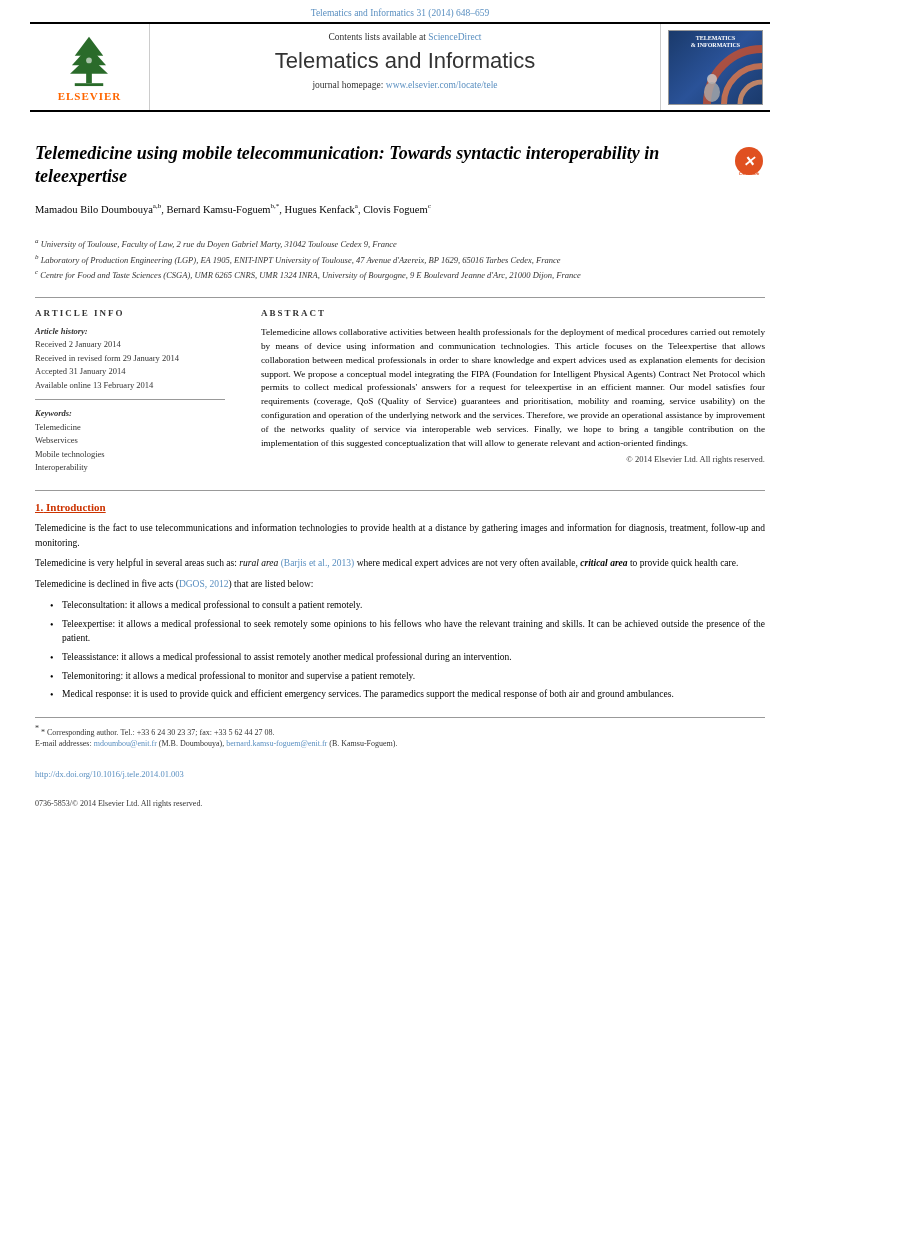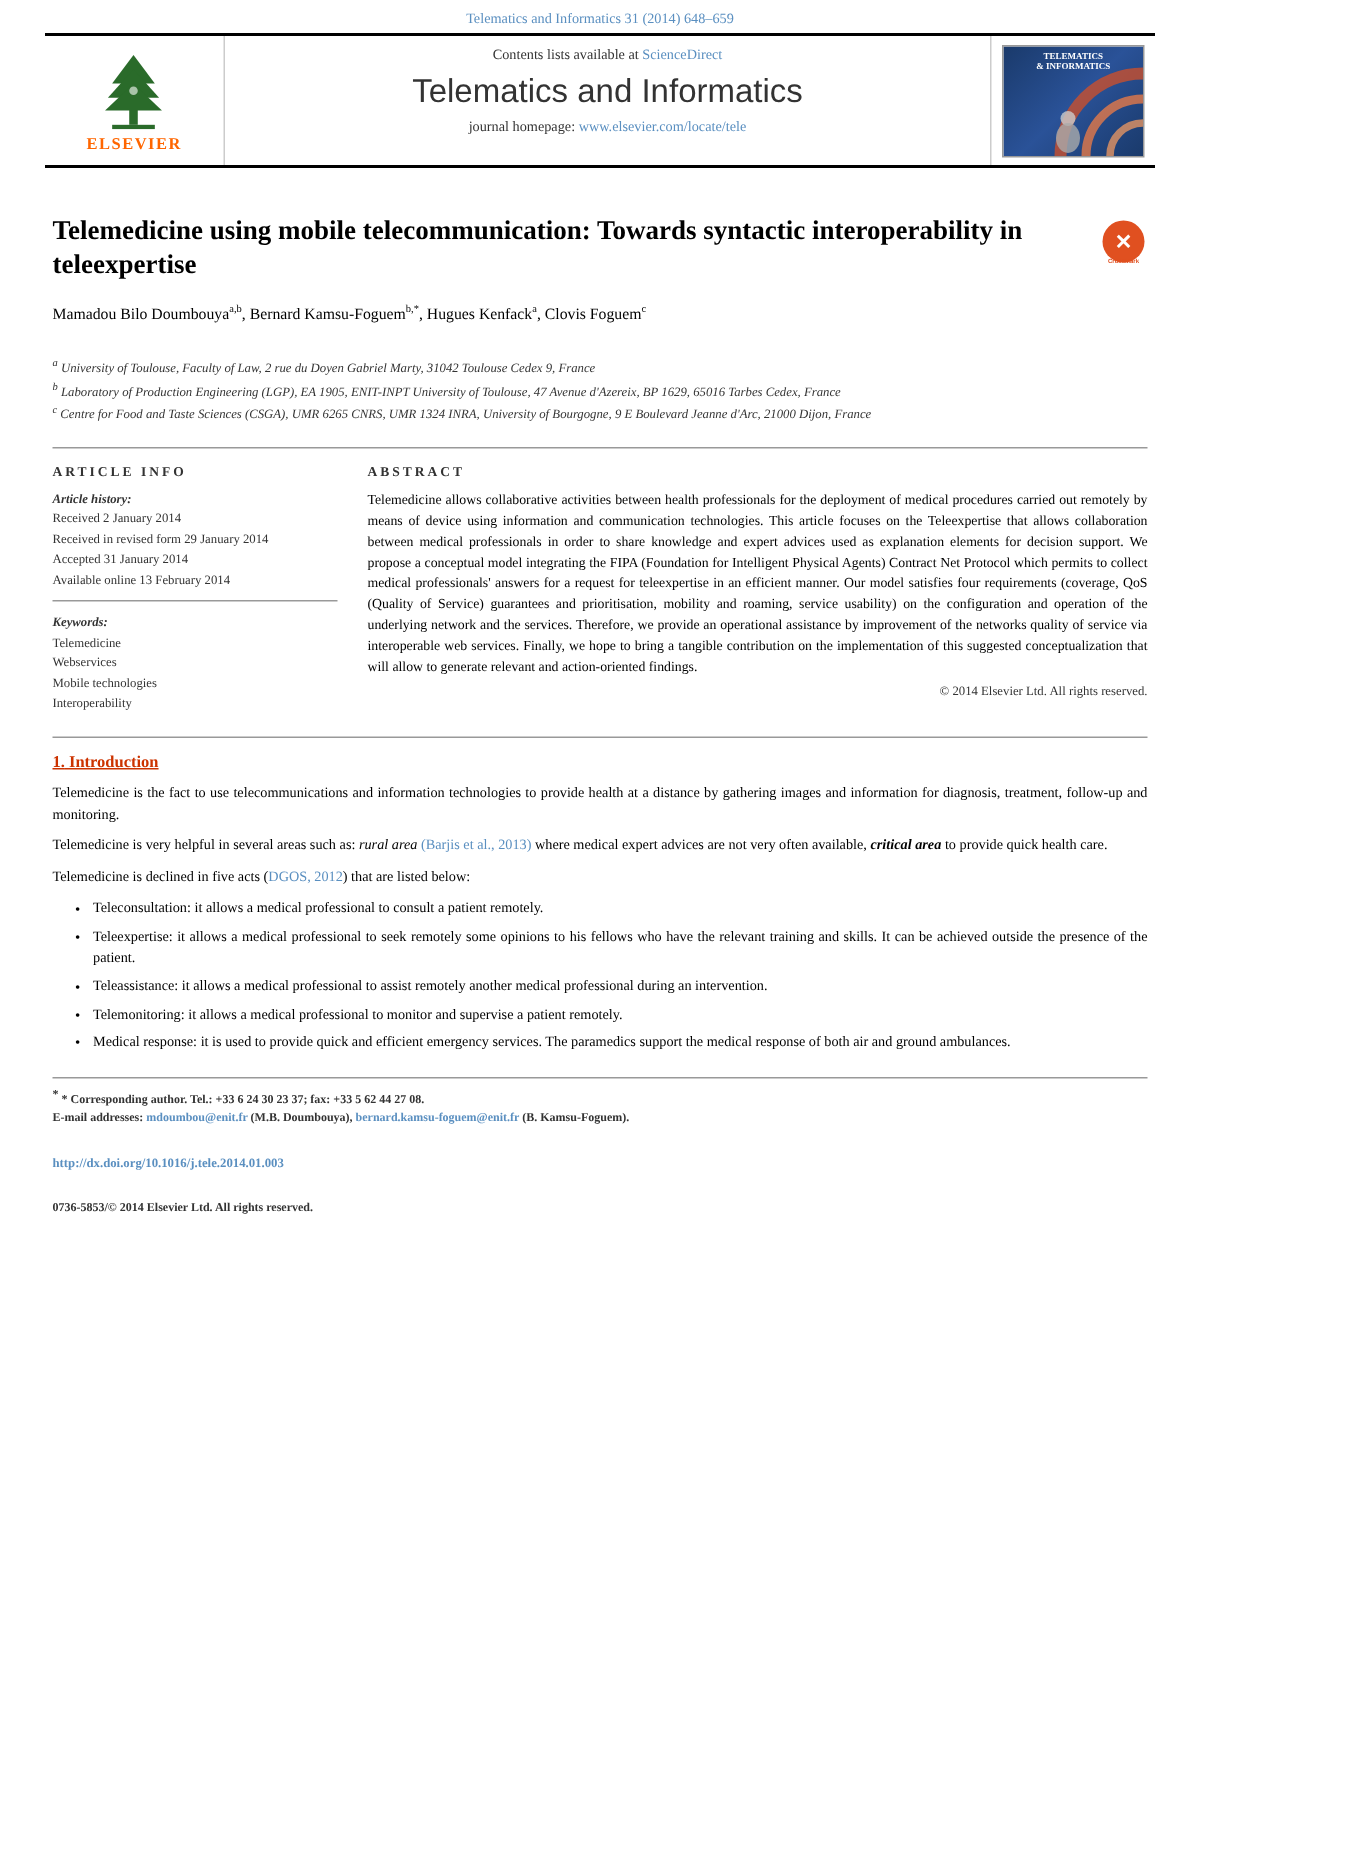--- a/index.html
+++ b/index.html
@@ -148,20 +148,21 @@
     
     .article-title {
       font-size: 18px;
       font-weight: bold;
       line-height: 1.3;
       margin-bottom: 12px;
       margin-top: 15px;
       display: flex;
       align-items: flex-start;
       justify-content: flex-end;
+      font-style: italic;
     }
 
     .title-text {
       flex: 1;
       margin-right: 10px;
     }
 
     .crossmark {
       width: 32px;
       height: 32px;
@@ -195,21 +196,21 @@
     }
 
     .affil-letter {
       font-size: 7px;
       vertical-align: super;
     }
 
     
     .two-column {
       display: flex;
-      gap: 20px;
+      gap: 36px;
       border-top: 1px solid #999;
       padding-top: 10px;
       margin-bottom: 10px;
     }
 
     .left-col {
       width: 190px;
       flex-shrink: 0;
     }
 
@@ -331,21 +332,20 @@
       position: absolute;
       left: 0;
       font-size: 10px;
     }
 
     
     .footer-section {
       border-top: 1px solid #999;
       margin: 15px 35px 0 35px;
       padding-top: 5px;
-      font-weight: bold;
     }
 
     .footer-note {
       font-size: 8px;
       line-height: 1.4;
       color: #333;
     }
 
     .footer-link {
       font-size: 8.5px;

